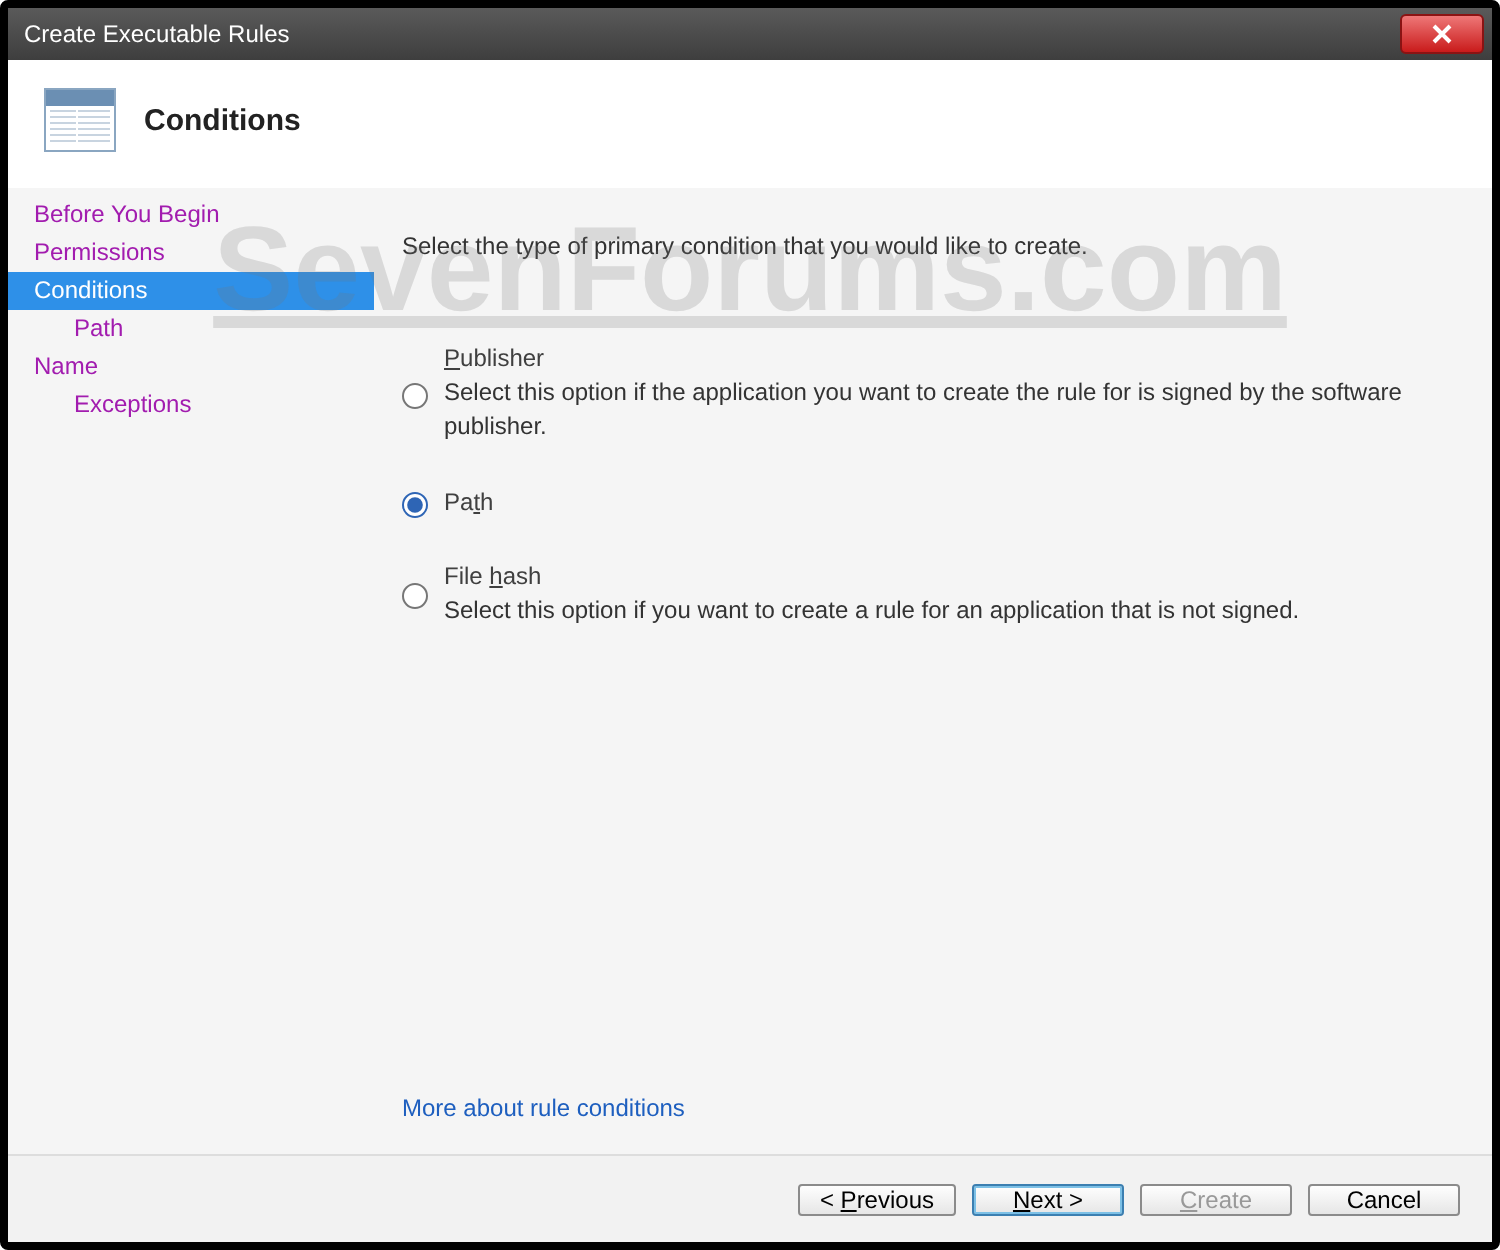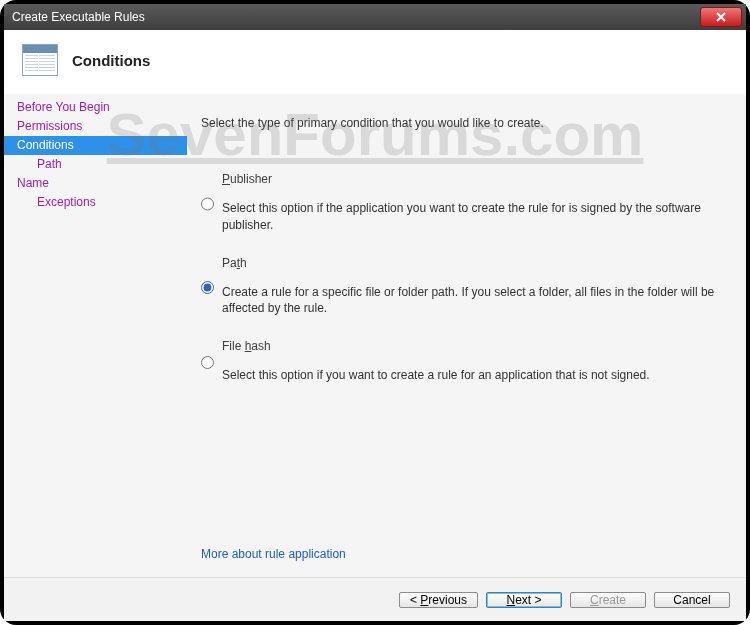--- a/index.html
+++ b/index.html
@@ -1,17 +1,17 @@
 <!DOCTYPE html>
 <html><head>
 <meta charset="utf-8">
 <style>
 * { box-sizing: border-box; margin: 0; padding: 0; }
 body { font-family: "Segoe UI", Tahoma, sans-serif; font-size: 12px; background: #fff; width: 750px; height: 625px; overflow: hidden; }
-.outer-frame { width: 750px; height: 625px; border: 4px solid #000; border-radius: 16px; background: #fff; position: relative; }
+.outer-frame { width: 750px; height: 625px; border: 4px solid #000; border-radius: 4px; background: #fff; position: relative; }
 .titlebar { height: 26px; background: linear-gradient(#5a5a5a, #3e3e3e); display: flex; align-items: center; justify-content: space-between; padding: 0 0 0 8px; color: #fff; font-size: 12px; }
 .titlebar .close-btn { width: 42px; height: 20px; margin-right: 4px; background: linear-gradient(#e77, #c91b1b); border: 1px solid #8a1313; border-radius: 3px; display: flex; align-items: center; justify-content: center; color: #fff; font-weight: bold; font-size: 12px; cursor: pointer; }
 .titlebar .close-btn svg { width: 10px; height: 10px; }
 .window-body { height: calc(100% - 26px); display: flex; flex-direction: column; background: #fff; position: relative; }
 .header-area { padding: 14px 18px 18px 18px; border-bottom: 0; display: flex; align-items: center; gap: 14px; }
 .header-icon { width: 36px; height: 32px; border: 1px solid #8aa6c1; background: #fff; position: relative; }
 .header-icon::before { content: ""; position: absolute; top: 0; left: 0; right: 0; height: 8px; background: #6b8fb3; }
 .header-icon .pane { position: absolute; top: 10px; bottom: 2px; background: repeating-linear-gradient(#c8d4e0 0 1px, transparent 1px 3px); }
 .header-icon .pane.left { left: 2px; width: 13px; }
 .header-icon .pane.right { right: 2px; width: 16px; }
@@ -21,21 +21,21 @@
 .sidebar-item { height: 19px; line-height: 19px; padding-left: 13px; color: #a21caf; cursor: pointer; }
 .sidebar-item.sub { padding-left: 33px; }
 .sidebar-item.selected { background: #2e90e8; color: #fff; }
 .main-pane { flex: 1; background: #f5f5f5; padding: 22px 24px 10px 14px; display: flex; flex-direction: column; }
 .intro { color: #333; margin-bottom: 42px; }
 .options { display: flex; flex-direction: column; gap: 22px; }
 .option { display: flex; gap: 8px; }
 .option input[type=radio] { margin-top: 2px; accent-color: #2e65b5; cursor: pointer; }
 .option-body { flex: 1; }
 .option-label { color: #404040; }
-.option-desc { color: #333; margin-top: 14px; line-height: 1.4; }
+.option-desc { color: #333; margin-top: 2px; line-height: 1.4; }
 .help-link { color: #1e5fbf; cursor: pointer; margin-top: auto; margin-bottom: 6px; }
 .button-bar { height: 44px; border-top: 1px solid #ddd; background: #f2f2f2; display: flex; justify-content: flex-end; align-items: center; gap: 8px; padding-right: 16px; }
 .btn { min-width: 76px; height: 16px; border: 1px solid #8b8b8b; background: linear-gradient(#fefefe, #e6e6e6); font-size: 12px; cursor: pointer; font-family: inherit; padding: 0 10px; border-radius: 2px; }
 .btn:disabled { color: #999; cursor: default; }
 .btn.default { border: 1px solid #3c7fb1; box-shadow: 0 0 0 1px #7cc0e6 inset; }
 .watermark { position: absolute; left: 50%; top: 70px; transform: translateX(-50%); font-size: 60px; font-weight: bold; color: rgba(120,120,120,0.22); white-space: nowrap; pointer-events: none; z-index: 50; text-decoration: underline; }
 .underline-key { text-decoration: underline; }
 </style>
 </head>
 <body>
@@ -77,32 +77,31 @@
               <input type="radio" name="cond" style="">
               <div class="option-body">
                 <div class="option-label"><span class="underline-key">P</span>ublisher</div>
                 <div class="option-desc">Select this option if the application you want to create the rule for is signed by the software publisher.</div>
               </div>
             </div>
             <div class="option">
               <input type="radio" name="cond" checked="" style="">
               <div class="option-body">
                 <div class="option-label">Pa<span class="underline-key">t</span>h</div>
-                <div class="option-desc">Create a rule for a specific file or folder path. If you select a folder, all files in the folder will be affected by the rule.</div>
               </div>
             </div>
             <div class="option">
               <input type="radio" name="cond" style="">
               <div class="option-body">
                 <div class="option-label">File <span class="underline-key">h</span>ash</div>
                 <div class="option-desc">Select this option if you want to create a rule for an application that is not signed.</div>
               </div>
             </div>
           </div>
-        <div class="help-link">More about rule application</div>
+        <div class="help-link">More about rule conditions</div>
       </div>
     </div>
 
     <div class="button-bar">
       <button class="btn">&lt; <span class="underline-key">P</span><span>revious</span></button>
       <button class="btn default"><span class="underline-key">N</span><span>ext</span> &gt;</button>
       <button class="btn" disabled=""><span class="underline-key">C</span><span>reate</span></button>
       <button class="btn"><span>Cancel</span></button>
     </div>
   </div>

